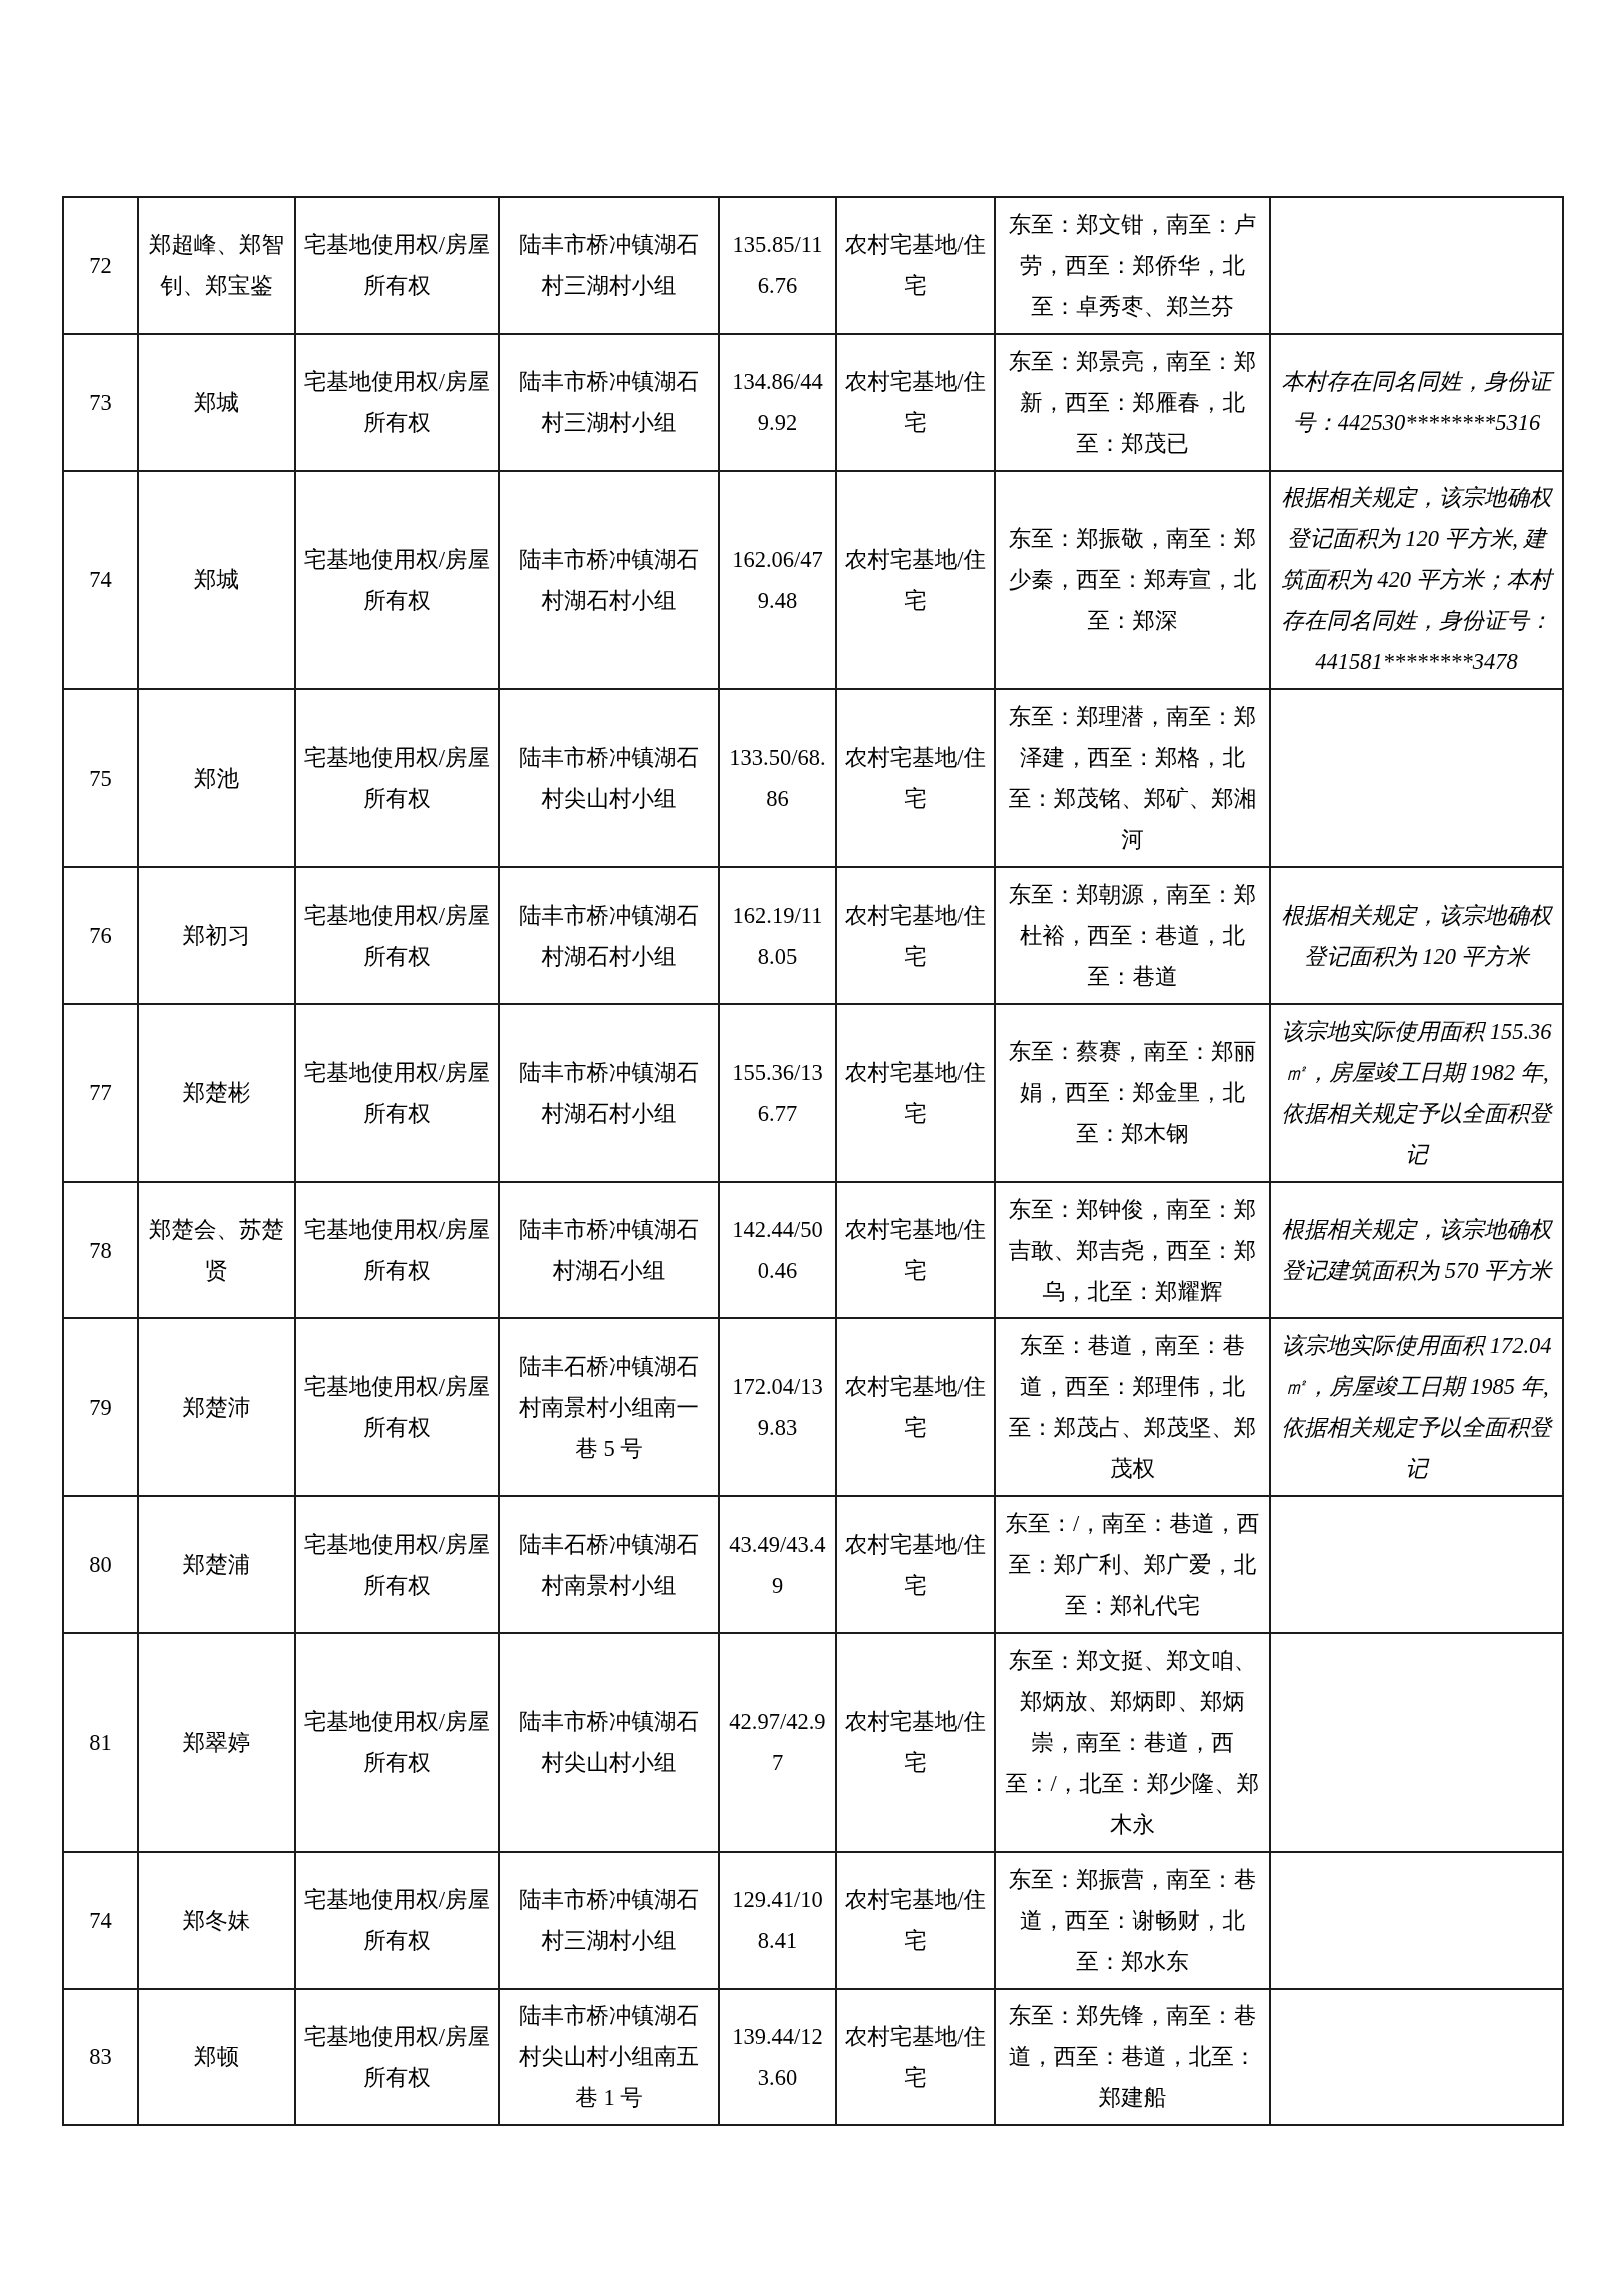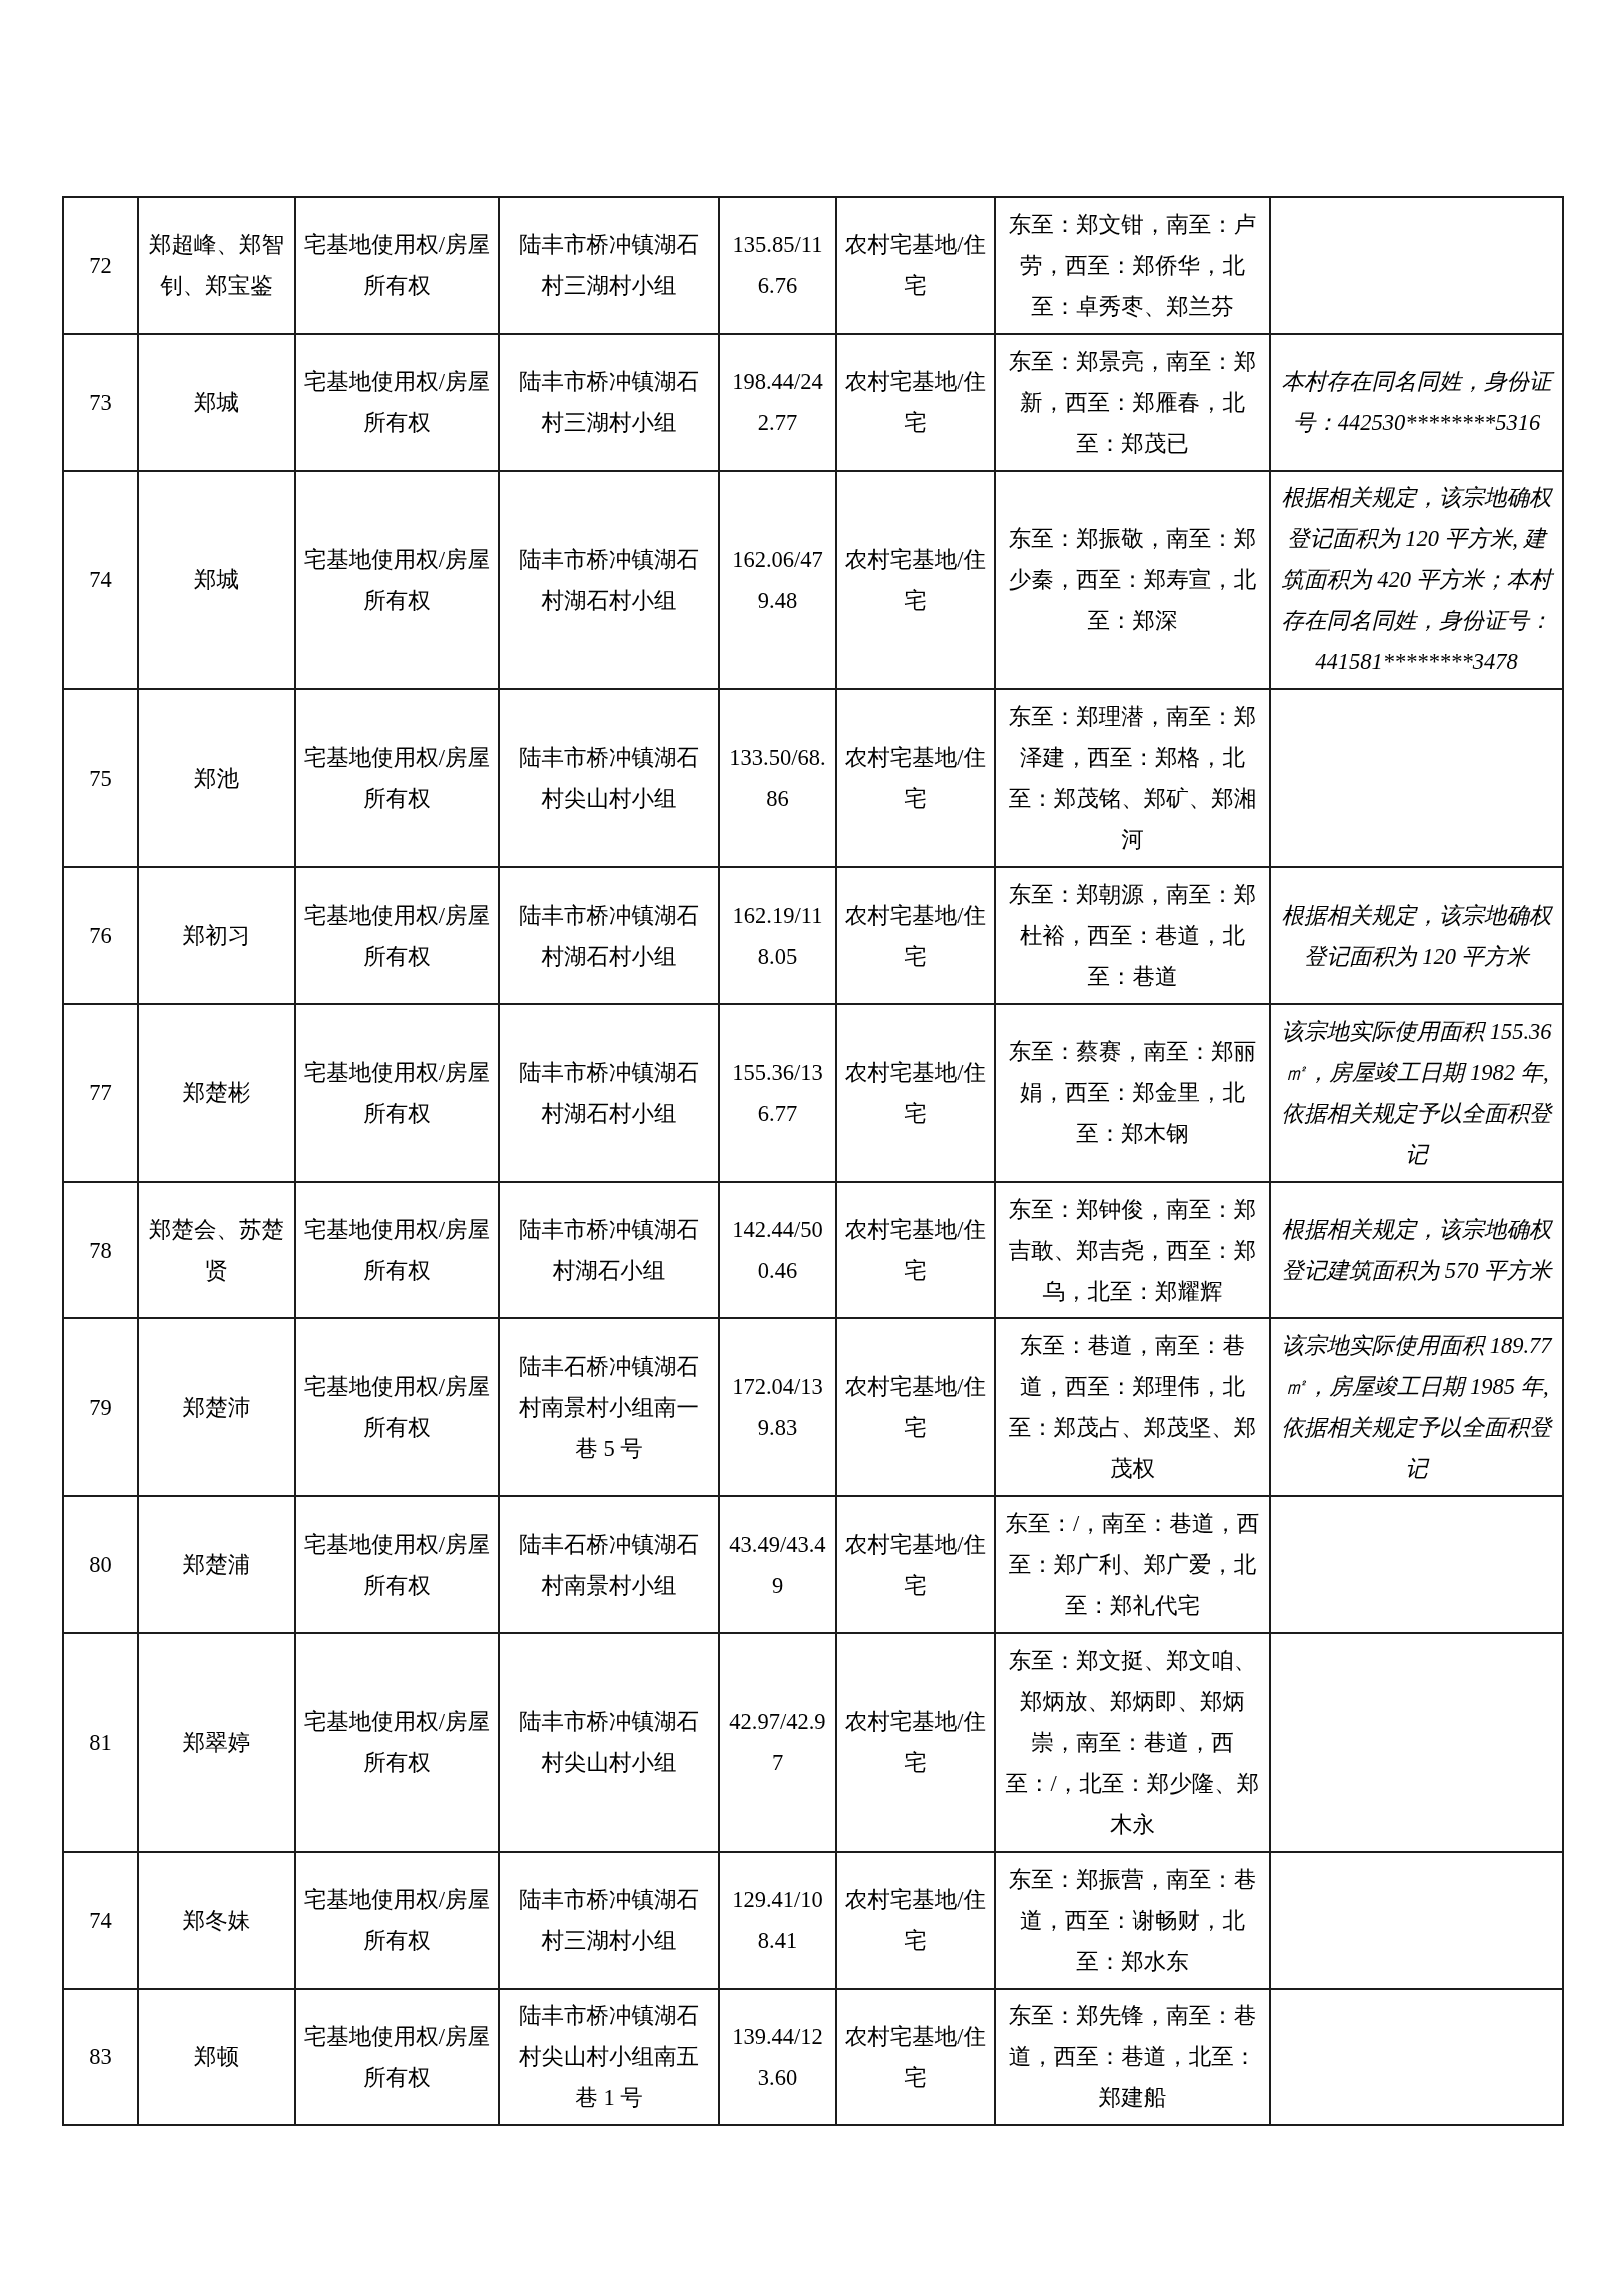--- a/index.html
+++ b/index.html
@@ -71,21 +71,21 @@
           <td class="col-area">135.85/116.76</td>
           <td class="col-usage">农村宅基地/住宅</td>
           <td class="col-boundaries">东至：郑文钳，南至：卢劳，西至：郑侨华，北至：卓秀枣、郑兰芬</td>
           <td class="col-remark"></td>
         </tr>
         <tr>
           <td class="col-no">73</td>
           <td class="col-owner">郑城</td>
           <td class="col-right_type">宅基地使用权/房屋所有权</td>
           <td class="col-location">陆丰市桥冲镇湖石村三湖村小组</td>
-          <td class="col-area">198.44/242.77</td>
+          <td class="col-area">134.86/449.92</td>
           <td class="col-usage">农村宅基地/住宅</td>
           <td class="col-boundaries">东至：郑景亮，南至：郑新，西至：郑雁春，北至：郑茂已</td>
           <td class="col-remark">本村存在同名同姓，身份证号：442530********5316</td>
         </tr>
         <tr>
           <td class="col-no">74</td>
           <td class="col-owner">郑城</td>
           <td class="col-right_type">宅基地使用权/房屋所有权</td>
           <td class="col-location">陆丰市桥冲镇湖石村湖石村小组</td>
           <td class="col-area">162.06/479.48</td>
@@ -134,21 +134,21 @@
           <td class="col-remark">根据相关规定，该宗地确权登记建筑面积为 570 平方米</td>
         </tr>
         <tr>
           <td class="col-no">79</td>
           <td class="col-owner">郑楚沛</td>
           <td class="col-right_type">宅基地使用权/房屋所有权</td>
           <td class="col-location">陆丰石桥冲镇湖石村南景村小组南一巷 5 号</td>
           <td class="col-area">172.04/139.83</td>
           <td class="col-usage">农村宅基地/住宅</td>
           <td class="col-boundaries">东至：巷道，南至：巷道，西至：郑理伟，北至：郑茂占、郑茂坚、郑茂权</td>
-          <td class="col-remark">该宗地实际使用面积 189.77㎡，房屋竣工日期 1985 年, 依据相关规定予以全面积登记</td>
+          <td class="col-remark">该宗地实际使用面积 172.04㎡，房屋竣工日期 1985 年, 依据相关规定予以全面积登记</td>
         </tr>
         <tr>
           <td class="col-no">80</td>
           <td class="col-owner">郑楚浦</td>
           <td class="col-right_type">宅基地使用权/房屋所有权</td>
           <td class="col-location">陆丰石桥冲镇湖石村南景村小组</td>
           <td class="col-area">43.49/43.49</td>
           <td class="col-usage">农村宅基地/住宅</td>
           <td class="col-boundaries">东至：/，南至：巷道，西至：郑广利、郑广爱，北至：郑礼代宅</td>
           <td class="col-remark"></td>

